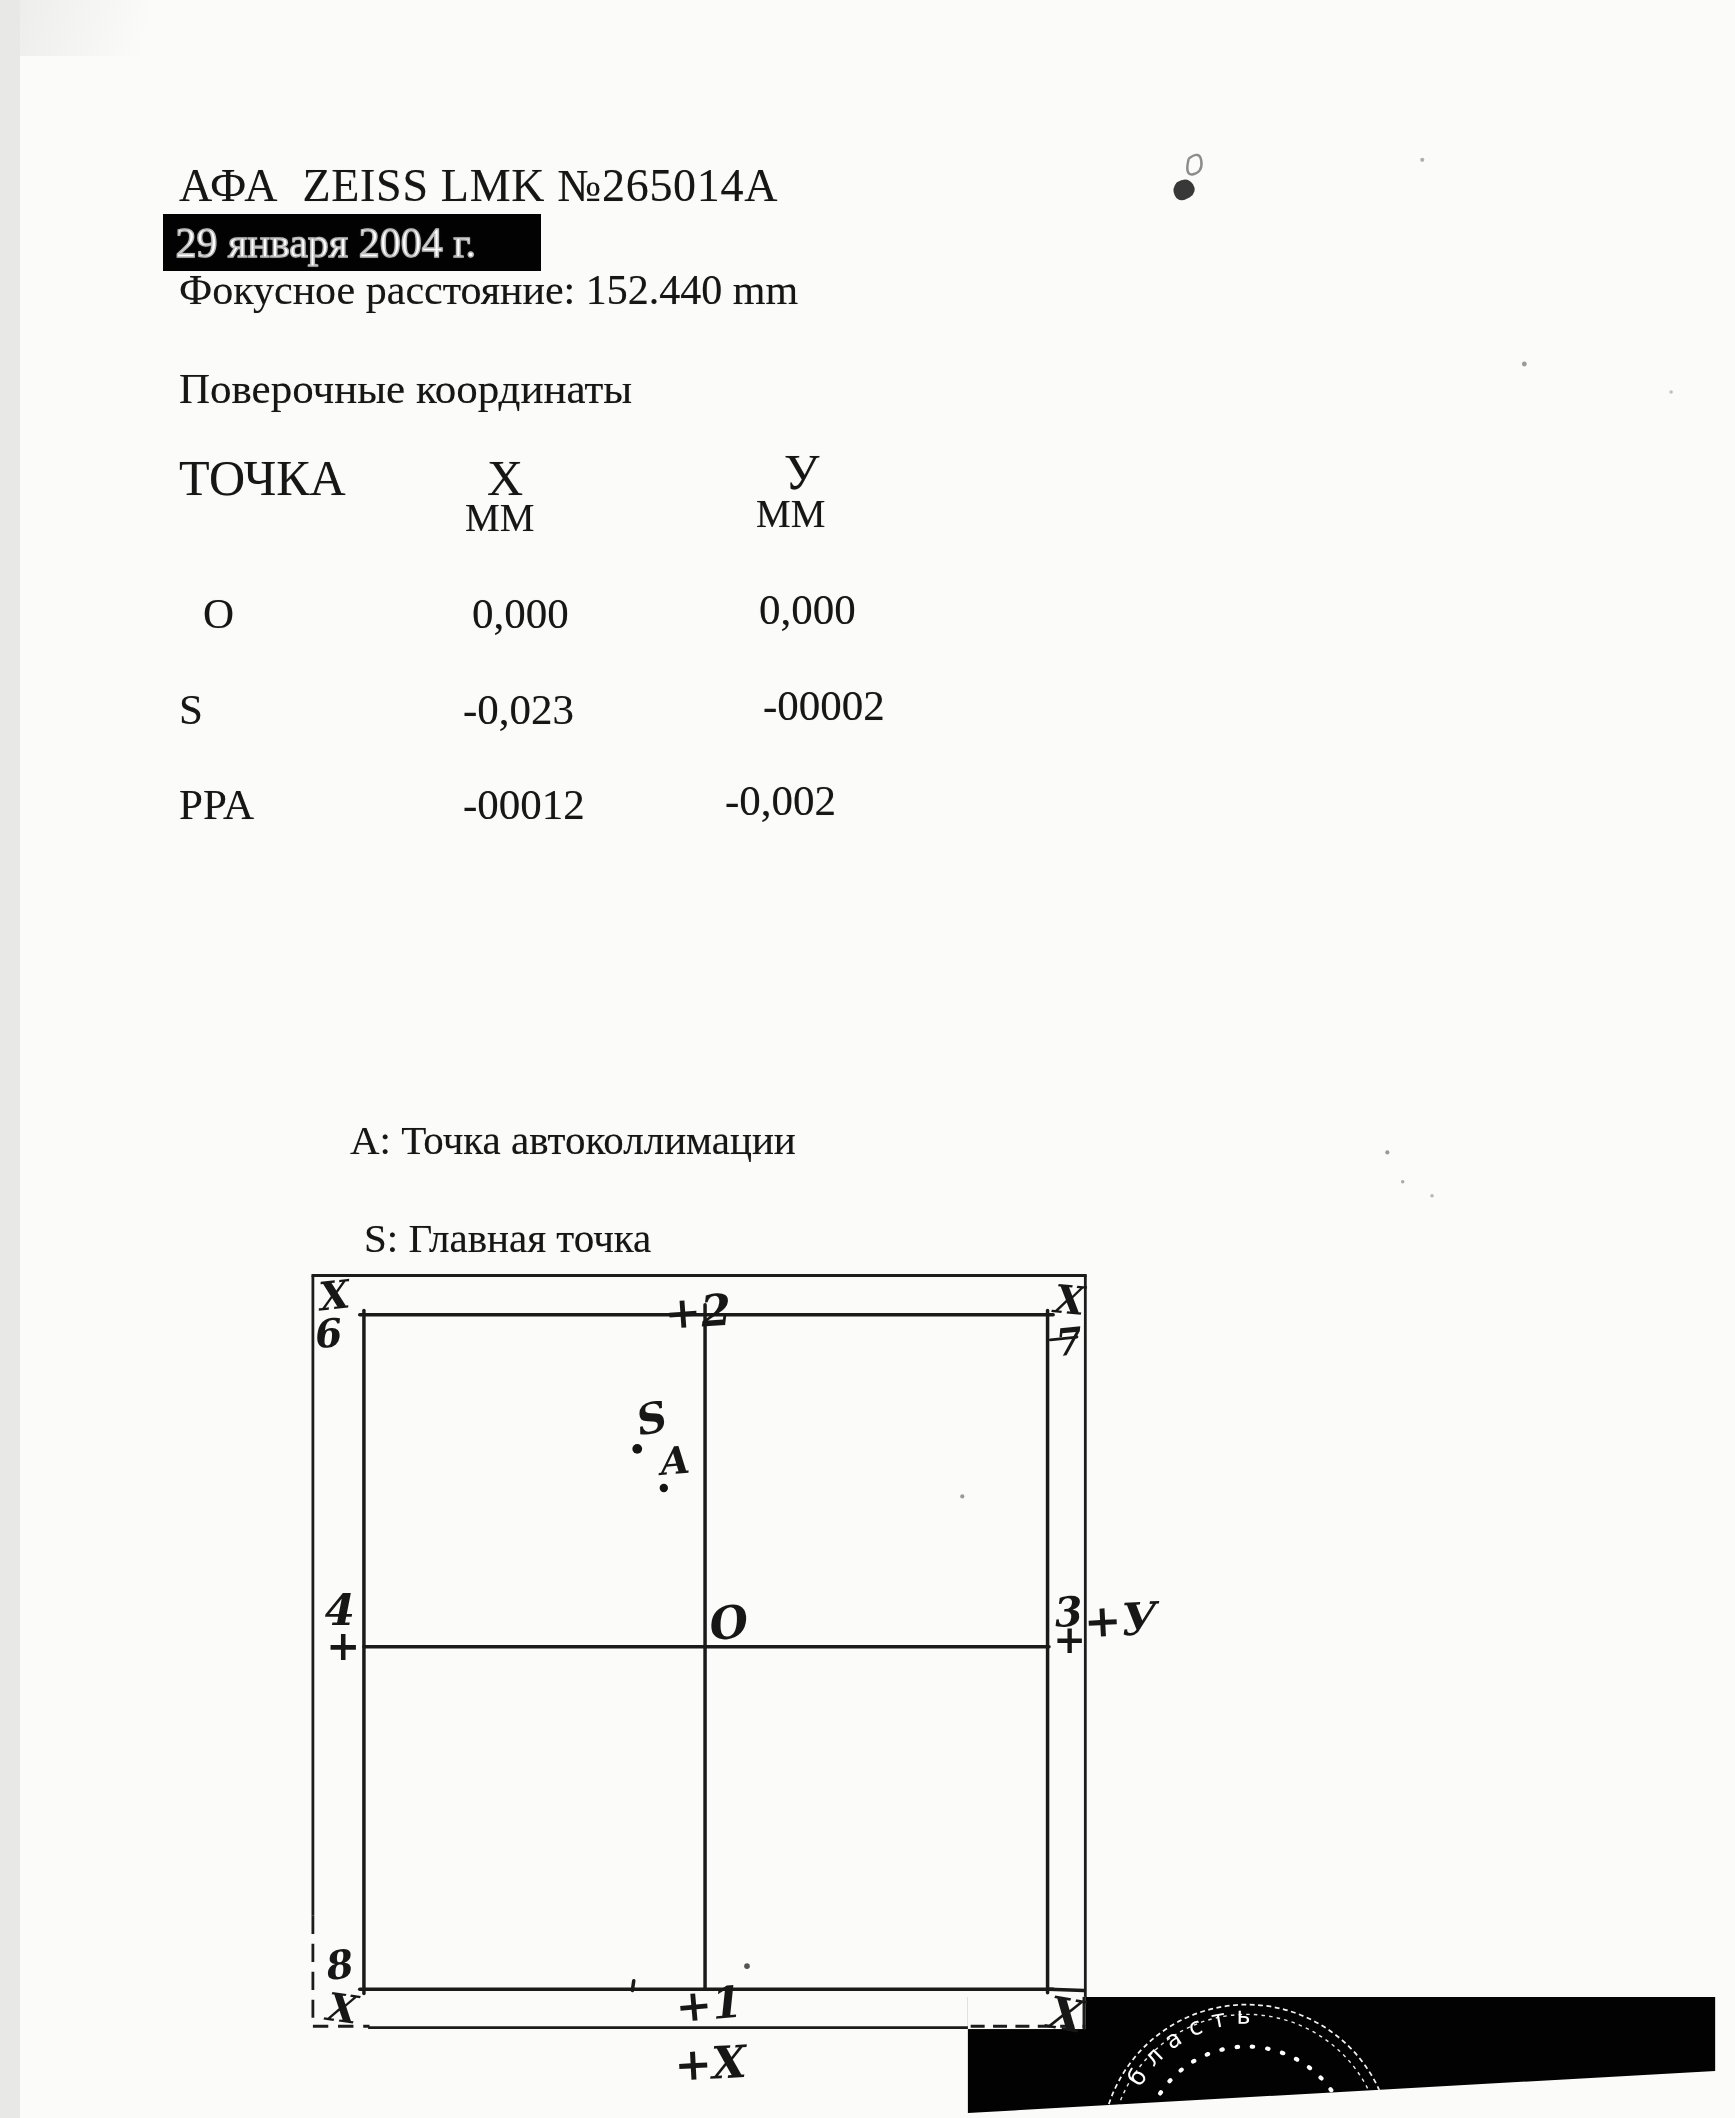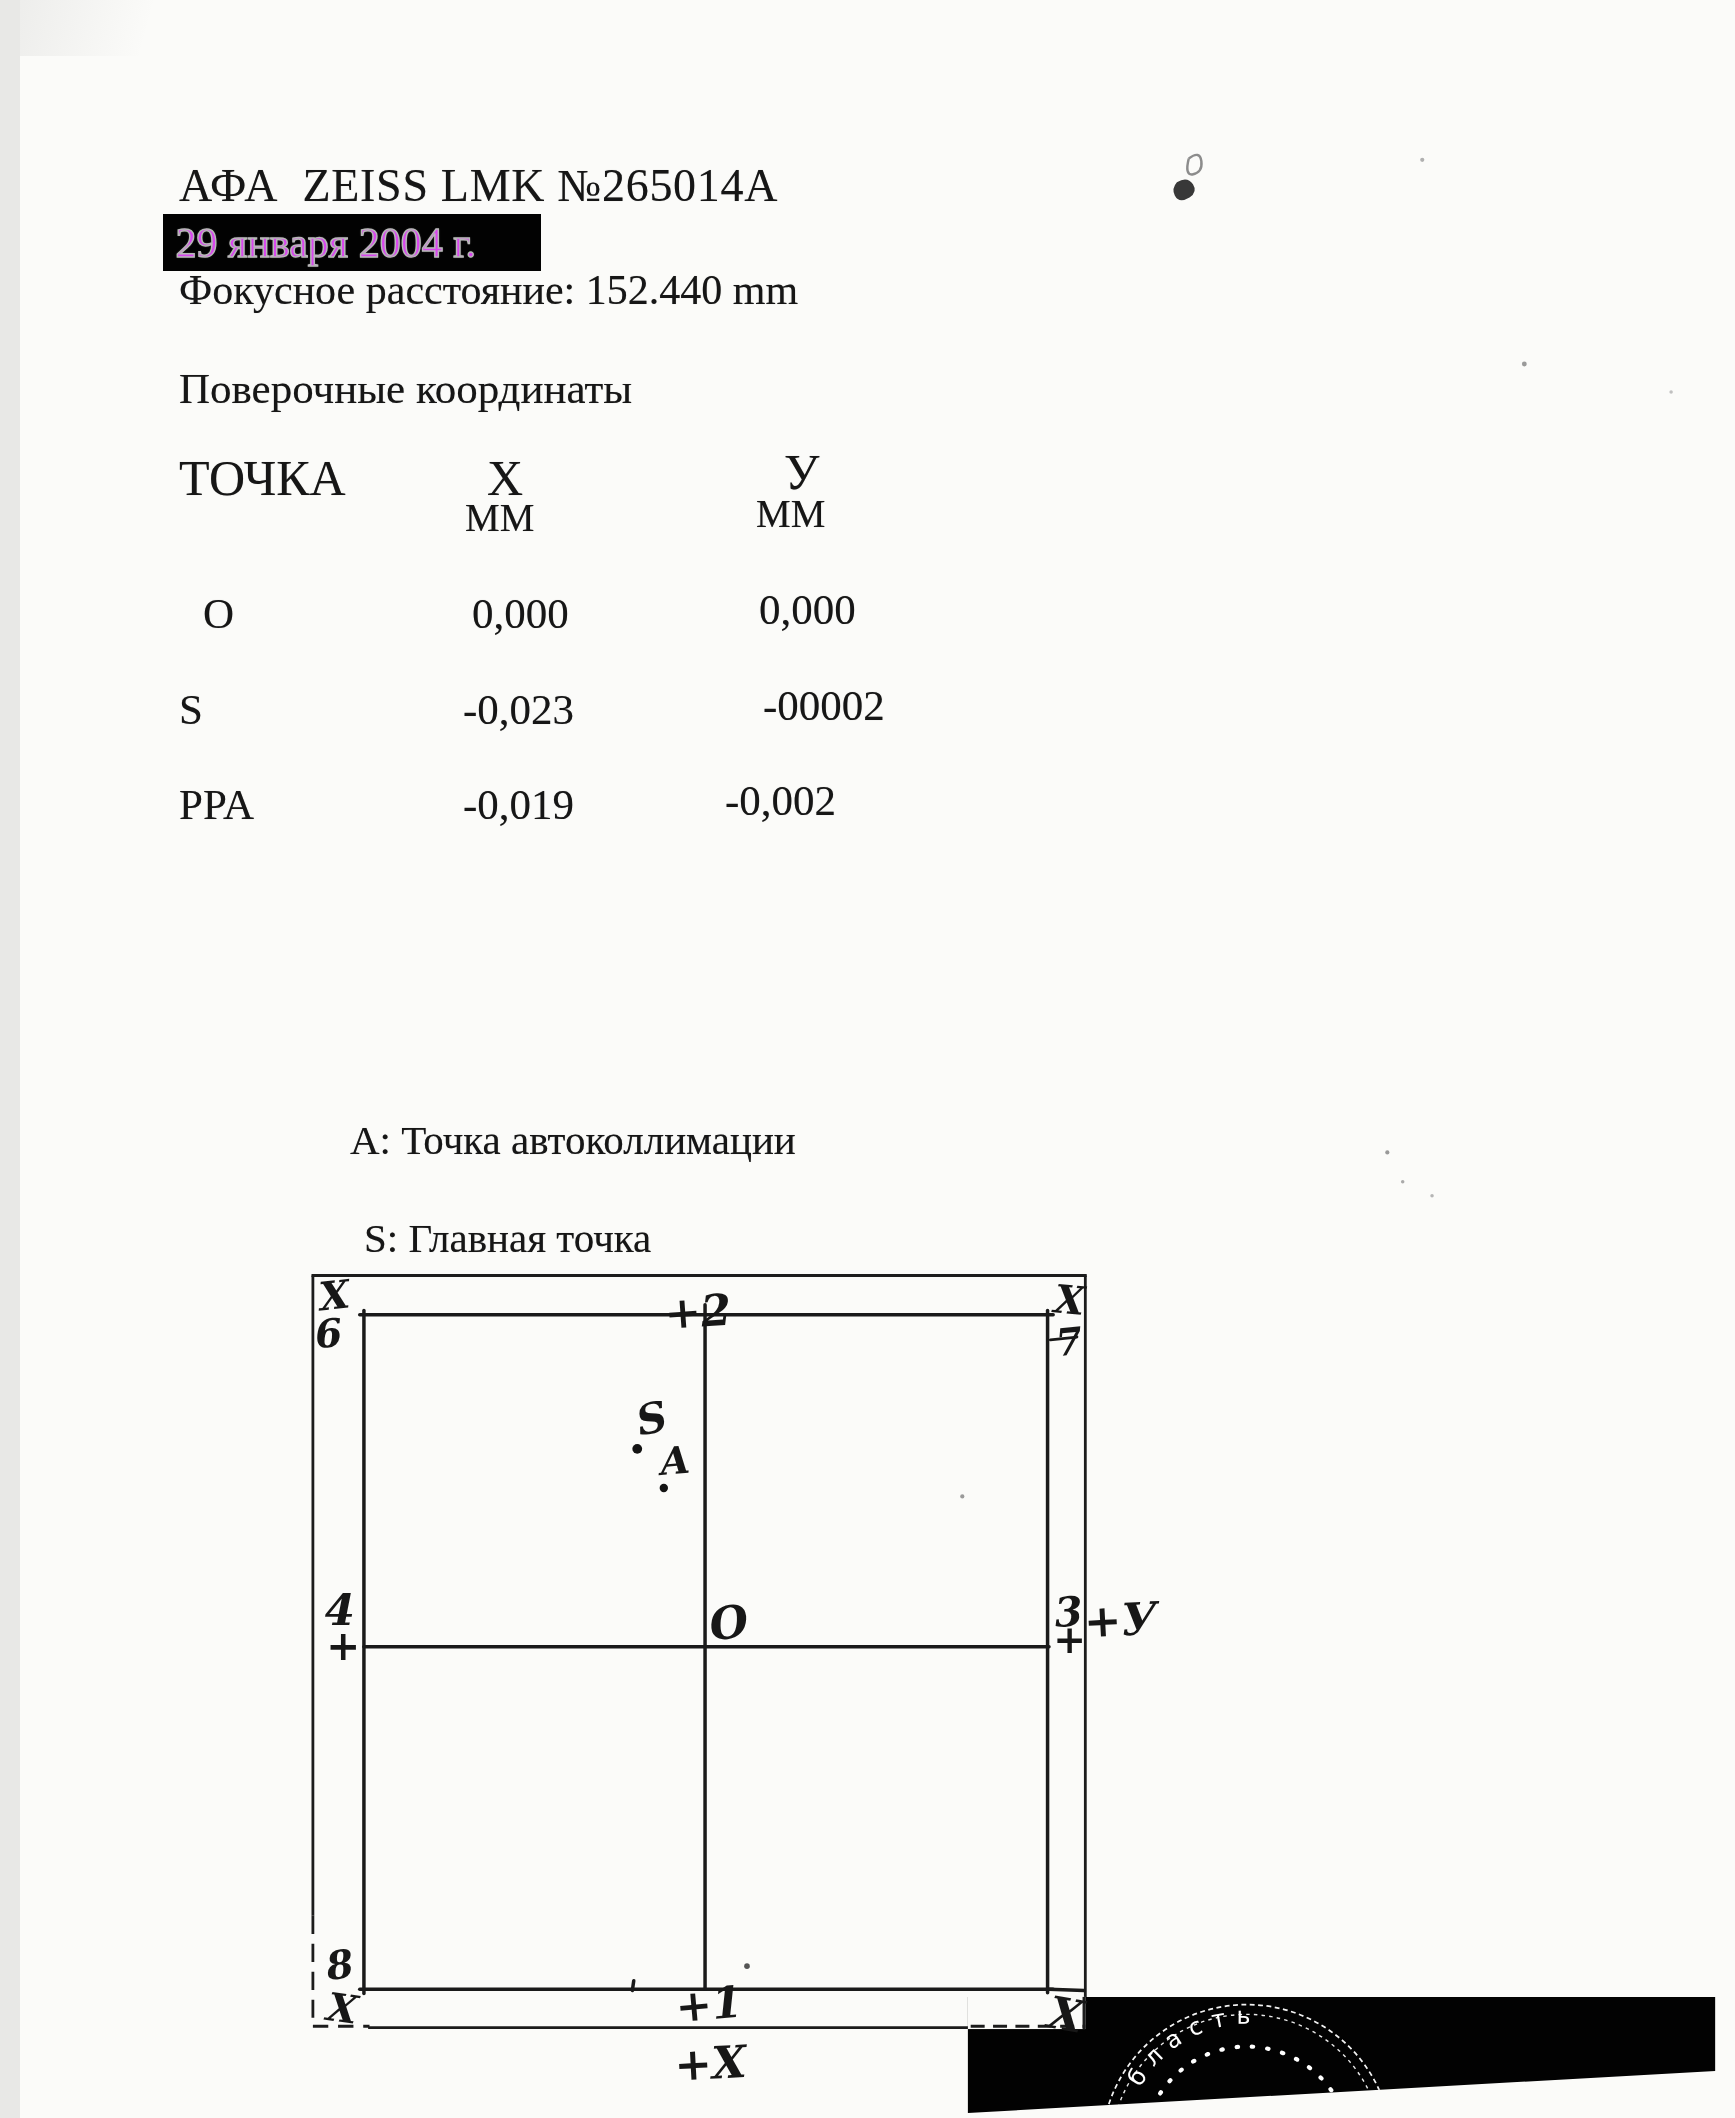--- a/index.html
+++ b/index.html
@@ -15,21 +15,21 @@
        text-shadow:0 0 0.7px rgba(20,20,20,.45);}
   .title{left:159px;top:162px;font-size:46px;letter-spacing:0.7px;}
   .focal{left:159px;top:268px;font-size:42px;}
   .heading{left:159px;top:366px;font-size:43px;}
   .redact-bar{
     position:absolute;left:143px;top:214px;width:378px;height:57px;
     background:#020202;display:flex;align-items:center;
   }
   .redact-text{
     font-family:"Liberation Serif", serif;font-size:42px;white-space:pre;
-    color:#d946ef;padding-left:12.6px;
+    color:#ffffff;padding-left:12.6px;
     -webkit-text-stroke:1.4px #b8b8b8;
     text-shadow:0 0 2.1px #8d8d8d;
   }
   
   .th{font-size:50px;}
   .unit{font-size:39px;}
   .cell{font-size:43px;}
   .legend{font-size:41px;}
   svg text.hand{
     font-family:"DejaVu Serif", serif;
@@ -66,21 +66,21 @@
 
   <div class="txt cell" style="left:183px;top:591px;">O</div>
   <div class="txt cell" style="left:452px;top:591px;">0,000</div>
   <div class="txt cell" style="left:739px;top:587px;">0,000</div>
 
   <div class="txt cell" style="left:159px;top:687px;">S</div>
   <div class="txt cell" style="left:443px;top:687px;">-0,023</div>
   <div class="txt cell" style="left:743px;top:683px;">-00002</div>
 
   <div class="txt cell" style="left:159px;top:782px;">PPA</div>
-  <div class="txt cell" style="left:443px;top:782px;">-0,019</div>
+  <div class="txt cell" style="left:443px;top:782px;">-00012</div>
   <div class="txt cell" style="left:705px;top:778px;">-0,002</div>
 
   <div class="txt legend" style="left:330px;top:1119px;">А: Точка автоколлимации</div>
   <div class="txt legend" style="left:344px;top:1217px;">S: Главная точка</div>
 
   <svg class="overlay" width="1735" height="2119" viewBox="0 0 2482 3030">
     <defs>
       <clipPath id="wedgeclip">
         <polygon points="1356,2856 2425,2856 2425,2962 1356,3022"></polygon>
       </clipPath>

